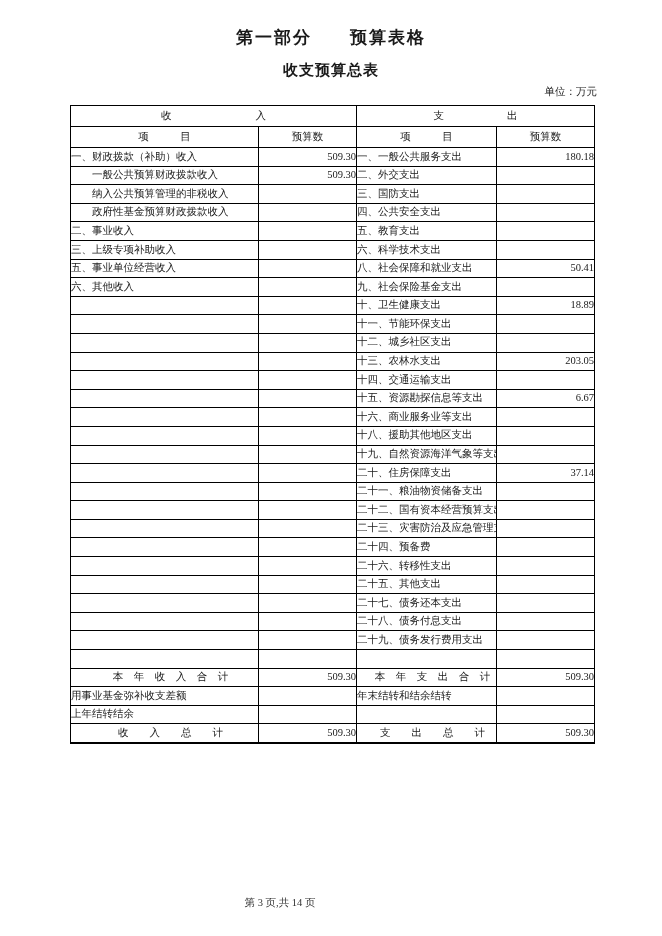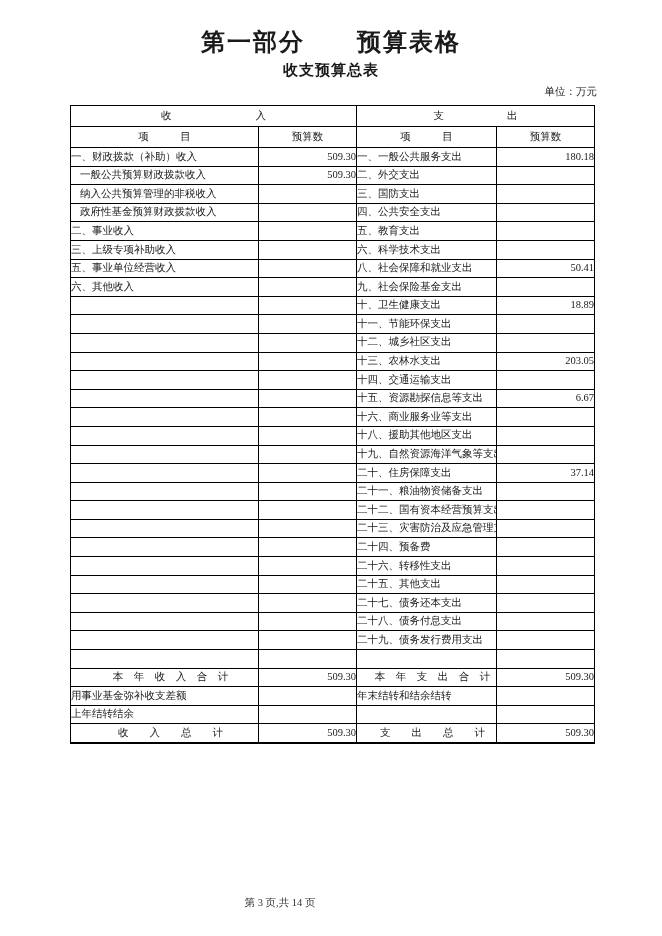--- a/index.html
+++ b/index.html
@@ -3,42 +3,42 @@
 <meta charset="utf-8">
 <style>
   html,body{margin:0;padding:0;}
   body{
     width:662px;height:936px;background:#ffffff;position:relative;
     font-family:"Liberation Serif","DejaVu Serif",serif;color:#1a1a1a;
     overflow:hidden;
   }
   .part-title{
     position:absolute;top:26px;left:0;width:662px;text-align:center;
-    font-size:24px;font-weight:bold;letter-spacing:2px;white-space:pre;
+    font-size:17px;font-weight:bold;letter-spacing:2px;white-space:pre;
   }
   .table-title{
     position:absolute;top:61px;left:0;width:662px;text-align:center;
     font-size:15px;font-weight:bold;letter-spacing:1px;
   }
   .unit-note{
     position:absolute;top:85px;right:65px;font-size:10.5px;
   }
   table.budget{
     position:absolute;top:105px;left:70px;width:524px;
     border-collapse:collapse;table-layout:fixed;
     border:1px solid #000;border-bottom:2px solid #000;
   }
   table.budget th, table.budget td{
     border:1px solid #000;font-size:10.5px;font-weight:normal;
     padding:0;overflow:hidden;white-space:pre;line-height:1;
   }
   thead th{height:20px;text-align:center;}
   tbody td{height:17.6px;}
   td.item{text-align:left;padding-left:3px;}
-  td.item.indent{padding-left:9px;}
+  td.item.indent{padding-left:21px;}
   td.num{text-align:right;padding-right:2px;}
   tr.total td.item, tr.grand td.item{text-align:center;padding-left:12px;}
   .page-footer{
     position:absolute;top:896px;left:0;width:560px;text-align:center;
     font-size:10.5px;color:#333;
   }
 </style>
 </head>
 <body>
 

